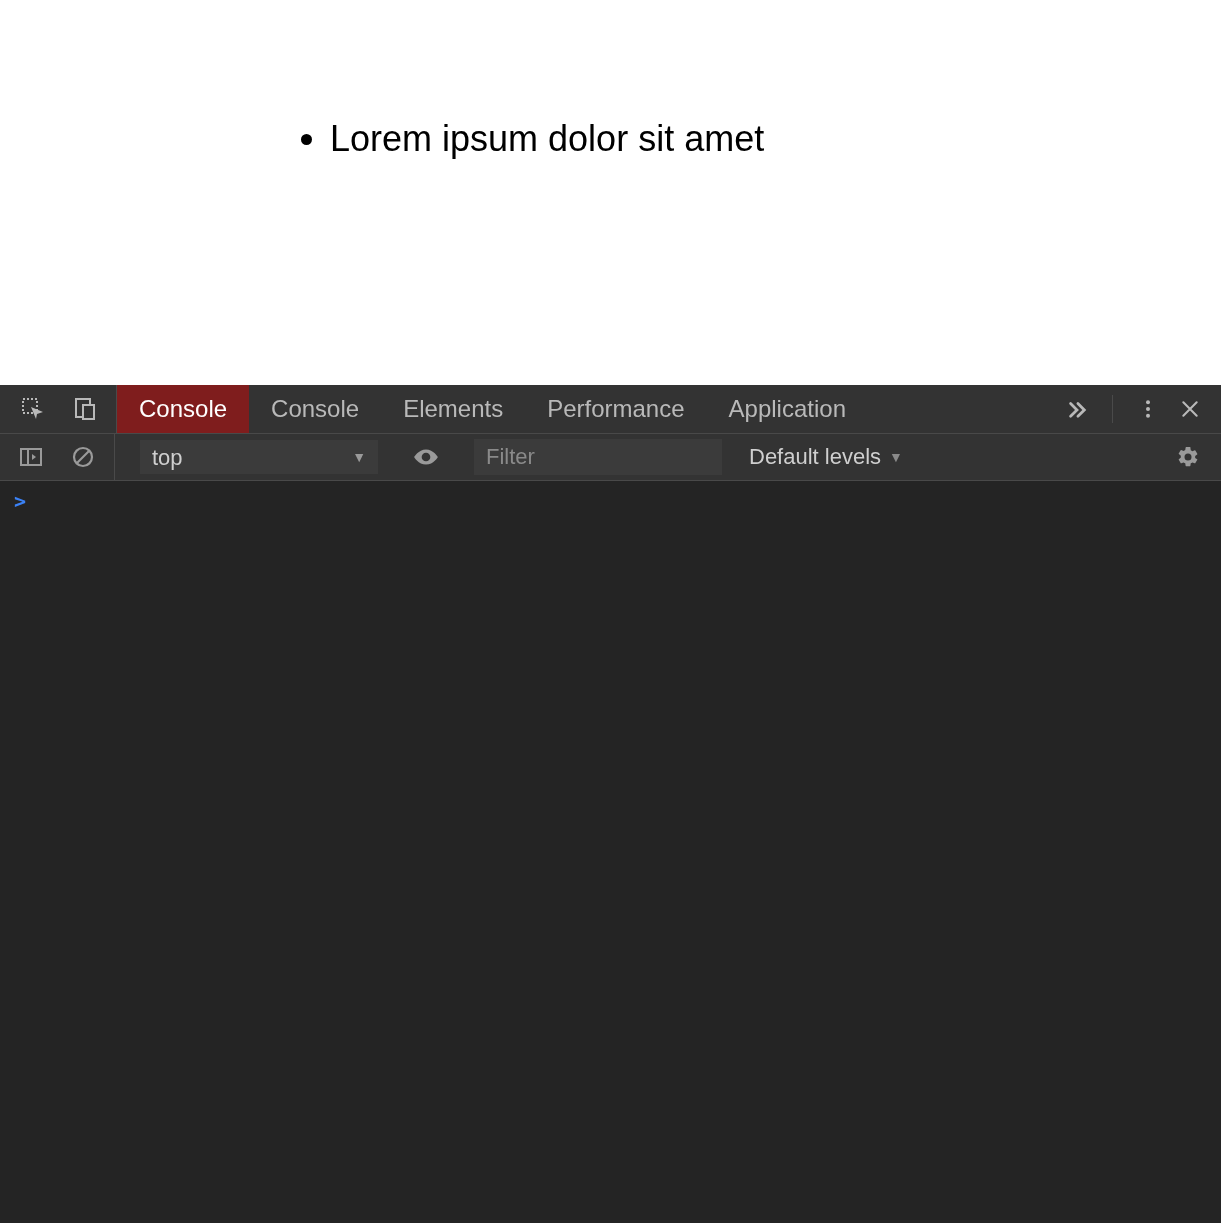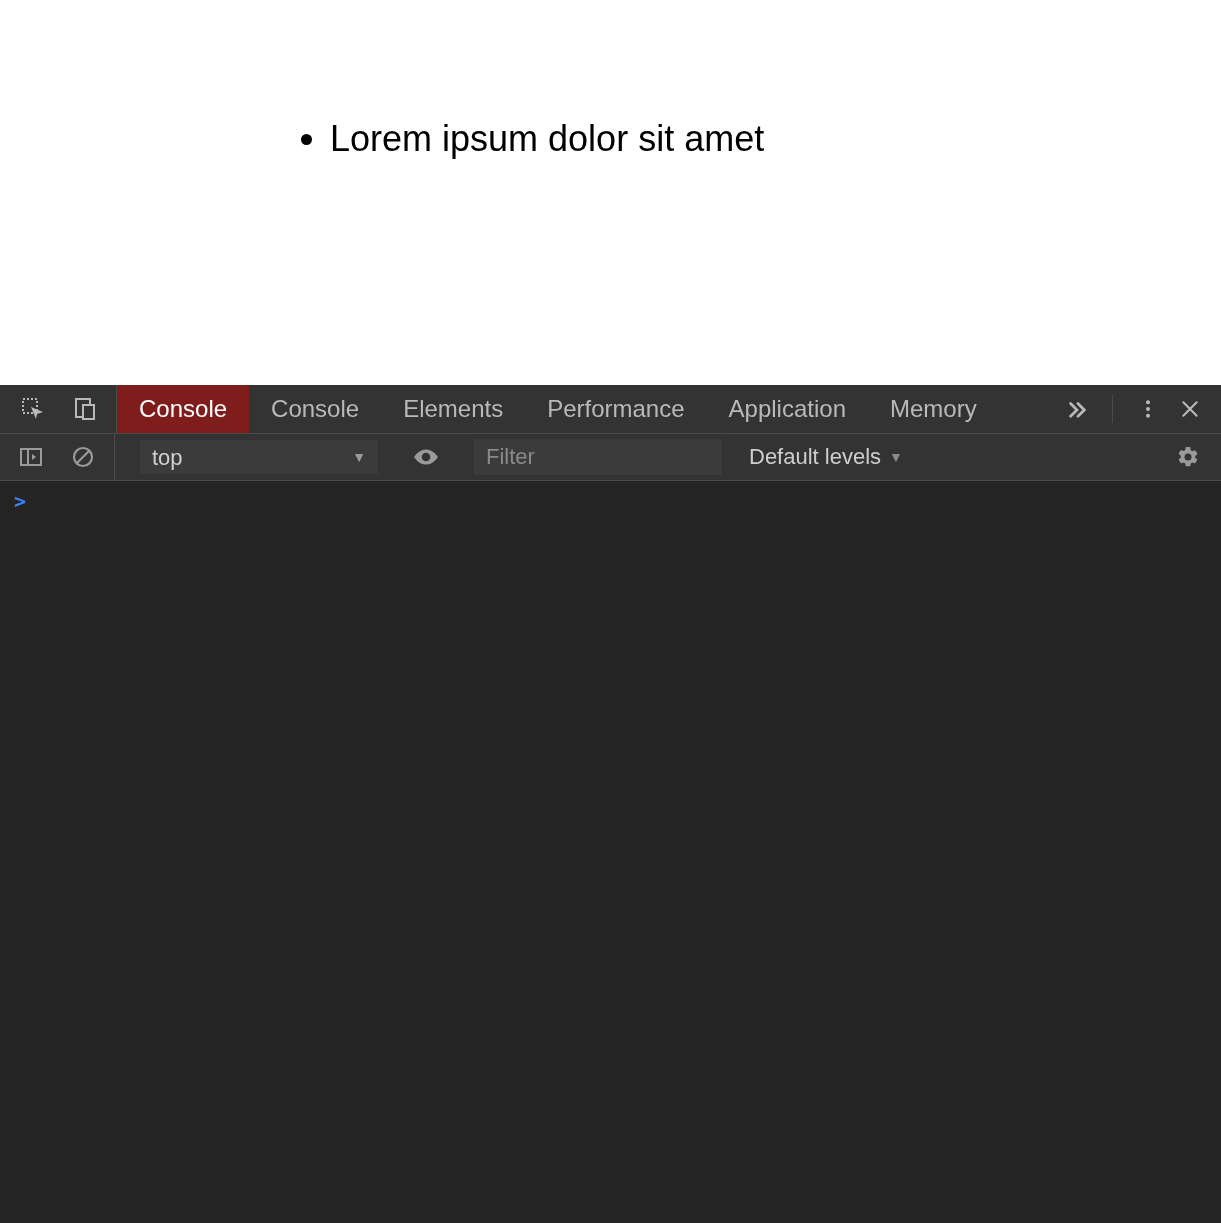--- a/index.html
+++ b/index.html
@@ -82,21 +82,20 @@
             <rect x="10" y="8" width="11" height="14"></rect>
           </svg>
         </span>
       </div>
       <div class="tabs">
         <div class="tab active">Console</div>
         <div class="tab">Console</div>
         <div class="tab">Elements</div>
         <div class="tab">Performance</div>
         <div class="tab">Application</div>
-        <div class="tab">Memory</div>
       </div>
       <div class="right-icons">
         <span class="icon-btn">
           <svg width="22" height="22" viewBox="0 0 24 24" fill="none" stroke="#b9b9b9" stroke-width="3" stroke-linecap="round">
             <path d="M5 6 L12 13 L5 20"></path>
             <path d="M13 6 L20 13 L13 20"></path>
           </svg>
         </span>
         <span class="sep"></span>
         <span class="icon-btn">

